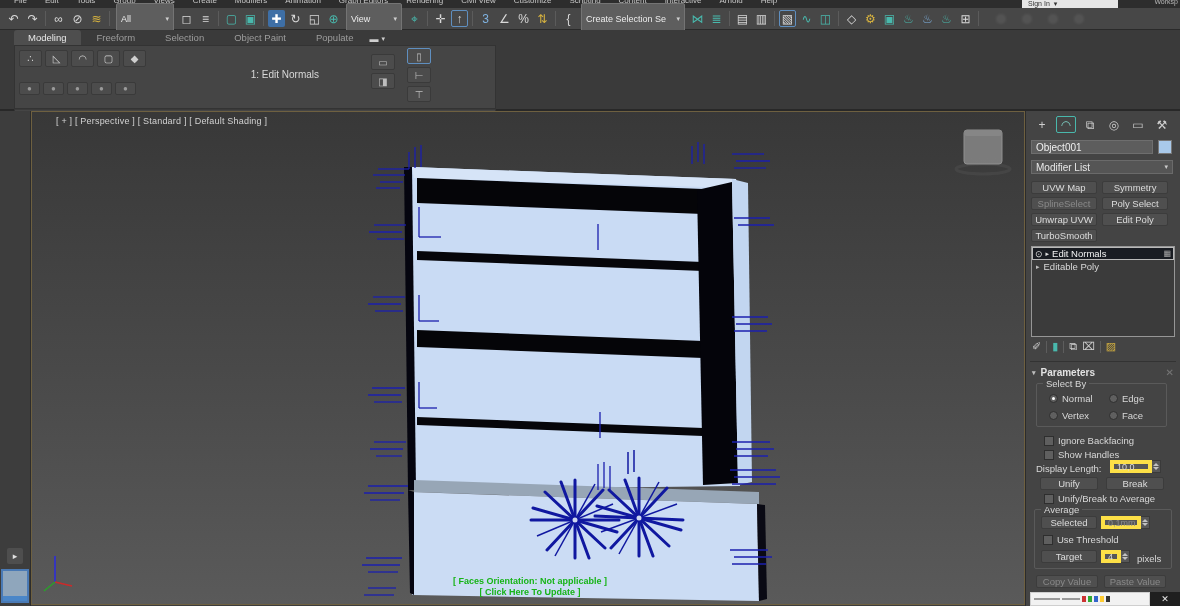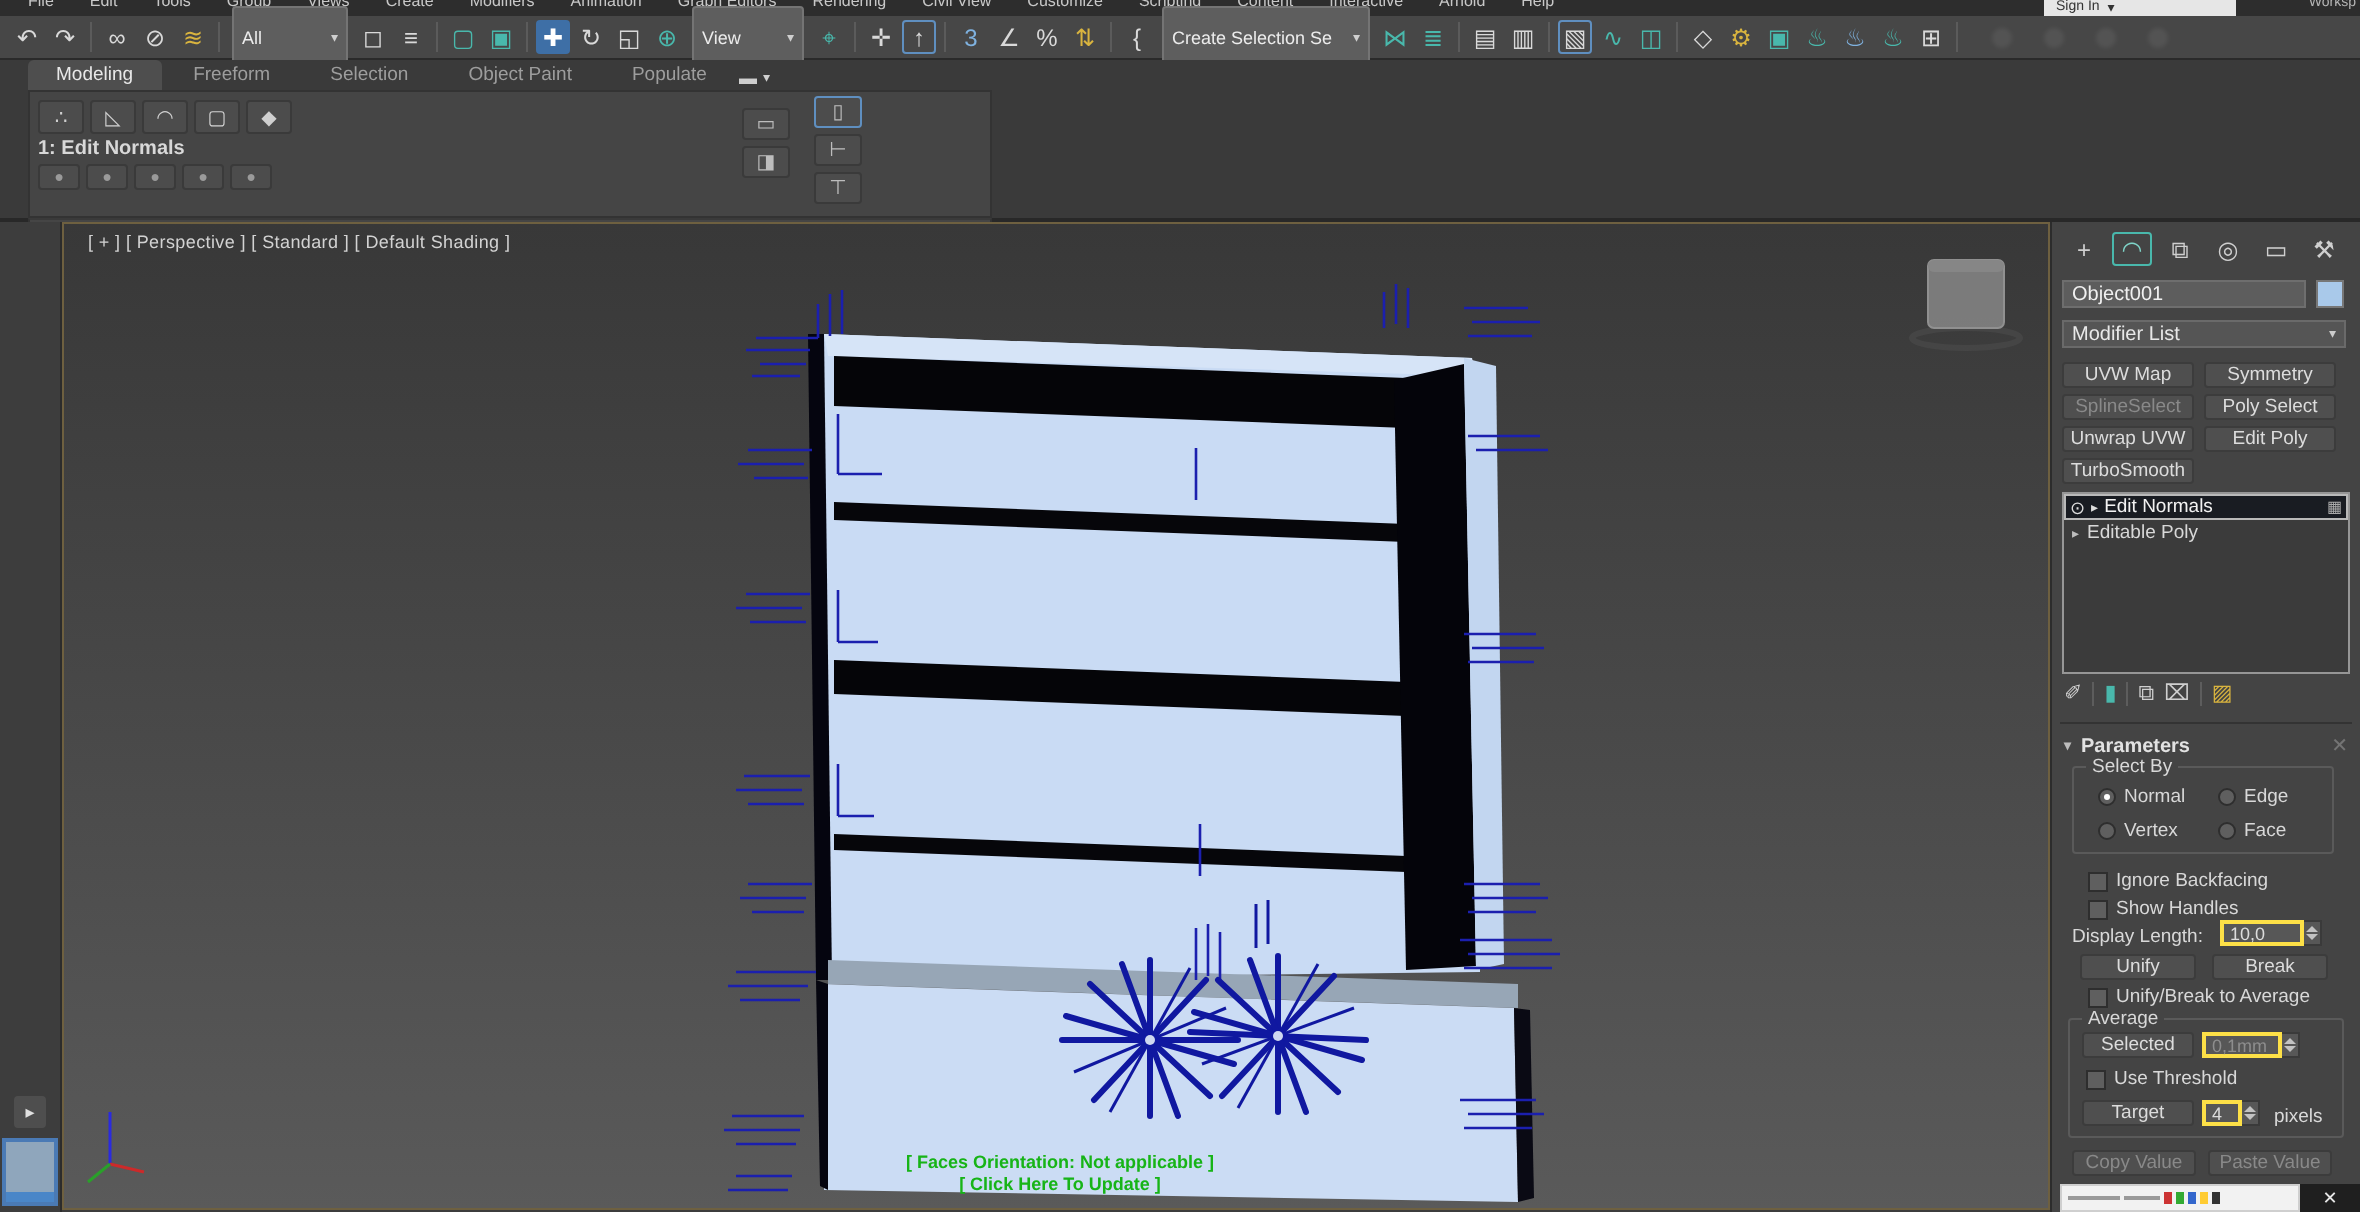--- a/index.html
+++ b/index.html
@@ -34,36 +34,36 @@
   .rtab { padding:2px 14px 0 14px; color:#9d9d9d; }
   .rtab.active { background:#4e4e4e; color:#e8e8e8; border-radius:3px 3px 0 0; }
   .rtab-dd { display:flex; align-items:center; gap:3px; color:#cfcfcf; padding-top:2px; font-size:9px; }
   .rpanel { position:absolute; left:14px; top:15px; width:482px; height:64px; background:#454545; border:1px solid #333; }
   .rfooter { position:absolute; left:14px; top:79px; width:482px; height:13px; background:#454545;
     border:1px solid #333; border-top:1px solid #3a3a3a; color:#cfcfcf; font-size:9.5px;
     display:flex; align-items:center; justify-content:center; gap:4px; }
   .ribtn { width:23px; height:17px; background:#4c4c4c; border:1px solid #3a3a3a; border-radius:2px;
     display:flex; align-items:center; justify-content:center; font-size:10px; color:#cfcfcf; }
   .ribtn.small { width:21px; height:13px; font-size:8px; color:#9a9a9a; }
-  .rlabel { font-size:10px; color:#d8d8d8; text-align:left; margin:2px 0;font-weight:bold; }
+  .rlabel { font-size:10px; color:#d8d8d8; text-align:right; margin:2px 0; }
   .rcolbtn { width:24px; height:16px; background:#4c4c4c; border:1px solid #3a3a3a; border-radius:2px;
     display:flex; align-items:center; justify-content:center; font-size:10px; color:#bdbdbd; margin-bottom:3px; }
   .rcolbtn.outlined { border:1px solid #5f8fc0; }
 
   
   .leftstrip { position:absolute; left:0; top:111px; width:31px; height:495px; background:#3d3d3d; border-right:1px solid #2c2c2c; }
   .strip-arrow { position:absolute; left:7px; top:437px; width:16px; height:16px; background:#4e4e4e; border-radius:2px;
     color:#e0e0e0; font-size:9px; display:flex; align-items:center; justify-content:center; }
   .strip-thumb { position:absolute; left:1px; top:458px; width:28px; height:34px; border:2px solid #4a7ab5; background:#8fa6bc; }
   .strip-thumb i { position:absolute; left:0; bottom:0; width:100%; height:5px; background:#4a86c8; }
 
   
   .viewport { position:absolute; left:31px; top:111px; width:994px; height:494px;
     border:1px solid #6e6040; background:linear-gradient(#383838, #4a4a4a 55%, #5a5a5a); }
-  .vplabel { position:absolute; left:12px; top:4px; font-size:9px; color:#d2d2d2; letter-spacing:.2px; z-index:3; }
+  .vplabel { position:absolute; left:24px; top:4px; font-size:9px; color:#d2d2d2; letter-spacing:.2px; z-index:3; }
   .hud { position:absolute; left:378px; top:464px; width:240px; text-align:center; z-index:3;
     font-size:9px; font-weight:bold; color:#17b417; line-height:11px; }
   .vsvg { position:absolute; left:0; top:0; width:992px; height:492px; }
 
   
   .cmd { position:absolute; left:1025px; top:111px; width:155px; height:495px; background:#444; border-left:1px solid #2c2c2c; }
   .cp-tabs { position:absolute; left:6px; top:5px; display:flex; gap:4px; }
   .cp-tab { width:20px; height:17px; display:flex; align-items:center; justify-content:center; font-size:12px; color:#cfcfcf; }
   .cp-tab.active { border:1px solid #49b8ac; border-radius:2px; color:#7fd4c8; }
   .namefield { position:absolute; left:5px; top:29px; width:122px; height:14px; background:#5d5d5d;
@@ -87,21 +87,21 @@
   .paramshdr { position:absolute; left:6px; top:256px; width:142px; display:flex; align-items:center; gap:5px;
     color:#e2e2e2; font-size:10px; font-weight:bold; }
   .paramshdr .caret { font-size:7px; color:#bdbdbd; } .paramshdr .rx { margin-left:auto; opacity:.3; font-weight:normal; }
   .group { position:absolute; border:1px solid #5a5a5a; border-radius:2px; }
   .group .legend { position:absolute; top:-6px; left:6px; background:#444; padding:0 3px; font-size:9.5px; color:#d8d8d8; }
   .rd { width:9px; height:9px; border-radius:50%; background:#5f5f5f; border:1px solid #2e2e2e; display:inline-block; position:relative; }
   .rd.sel::after { content:""; position:absolute; left:2px; top:2px; width:3px; height:3px; border-radius:50%; background:#fff; }
   .cb { width:10px; height:10px; background:#5f5f5f; border:1px solid #2e2e2e; display:inline-block; }
   .optrow { position:absolute; display:flex; align-items:center; gap:4px; font-size:9.5px; color:#d8d8d8; }
   .spin { display:flex; height:13px; }
-  .spin .val { background:#575757; border:2px solid #fde047; color:#dcdcdc; font-size:9px; display:flex;
+  .spin .val { background:#575757; border:4px solid #fde047; color:#dcdcdc; font-size:9px; display:flex;
     align-items:center; padding:0 3px;text-align:right; }
   .spin .val.dim { color:#8d8d8d; }
   .spin .arrs { width:9px; background:#575757; border:1px solid #3a3a3a; border-left:none; display:flex;
     flex-direction:column; align-items:center; justify-content:center; gap:1px; }
   .spin .arrs i { width:0; height:0; border-left:3px solid transparent; border-right:3px solid transparent; }
   .spin .arrs i.up { border-bottom:3px solid #c2c2c2; } .spin .arrs i.dn { border-top:3px solid #c2c2c2; }
   .plabel { position:absolute; font-size:9.5px; color:#d8d8d8; }
 
   
   .notif { position:absolute; left:1030px; top:592px; width:150px; height:14px; display:flex; z-index:9; }

